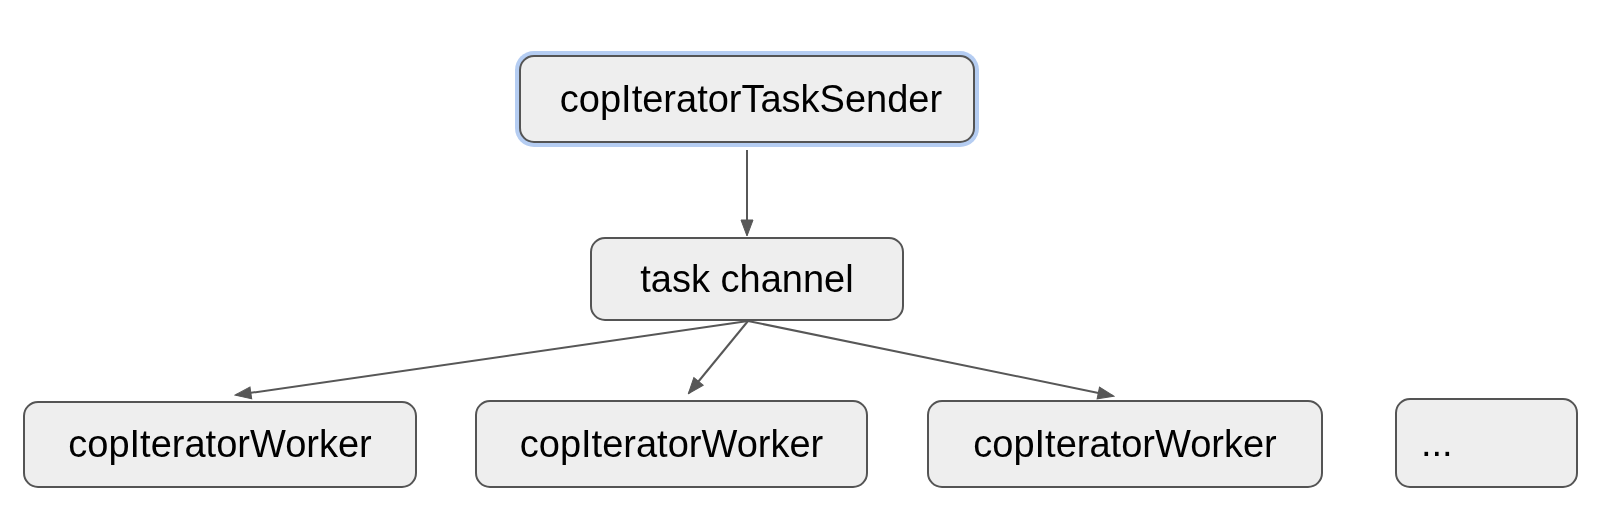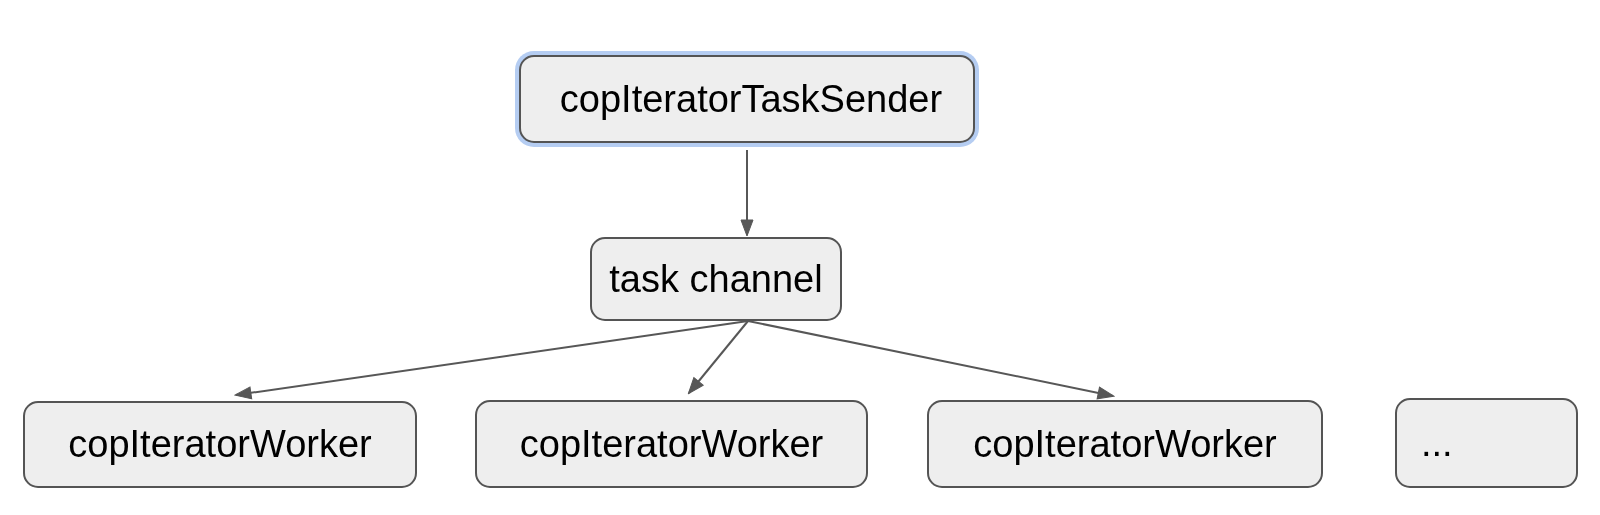--- a/index.html
+++ b/index.html
@@ -38,21 +38,21 @@
   }
   .node.selected {
     box-shadow: 0 0 0 4px #b5cdf2;
     padding-left: 8px;
   }
   .node.left-label {
     justify-content: flex-start;
     padding-left: 24px;
   }
   .node-sender  { left: 519px;  top: 55px;  width: 456px; height: 88px; }
-  .node-channel { left: 590px;  top: 237px; width: 252px; height: 84px; }
+  .node-channel { left: 590px;  top: 237px; width: 314px; height: 84px; }
   .node-worker1 { left: 23px;   top: 401px; width: 394px; height: 87px; }
   .node-worker2 { left: 475px;  top: 400px; width: 393px; height: 88px; }
   .node-worker3 { left: 927px;  top: 400px; width: 396px; height: 88px; }
   .node-more    { left: 1395px; top: 398px; width: 183px; height: 90px; }
 </style>
 </head>
 <body>
 
 <div class="canvas">
 

